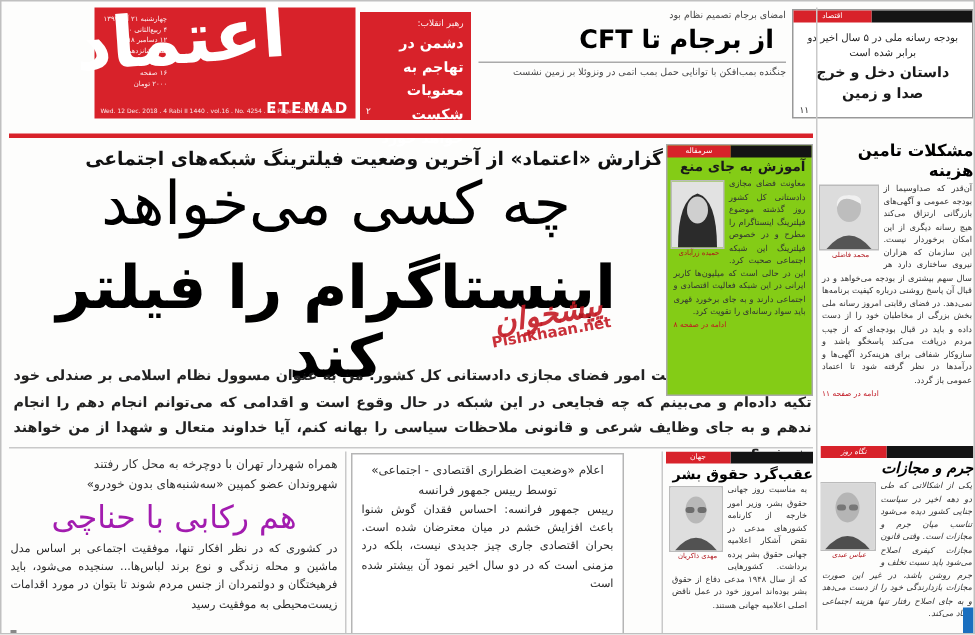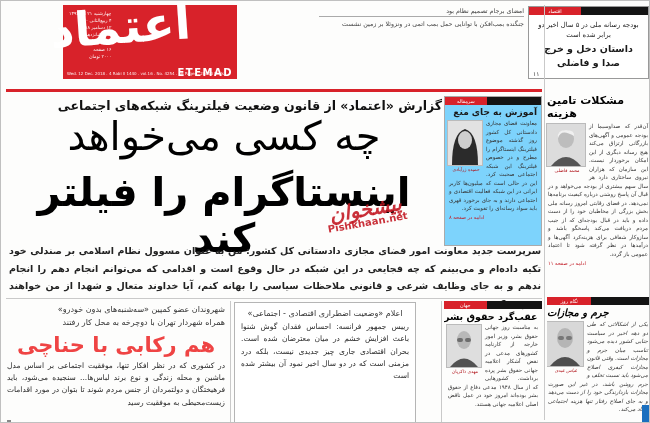--- a/index.html
+++ b/index.html
@@ -47,83 +47,89 @@
              font-weight:normal;color:#000;letter-spacing:-1px;}
   .headline2{left:5px;top:168px;width:436px;text-align:center;font-size:40px;
              font-weight:bold;color:#000;letter-spacing:-1px;}
   .lede{left:8px;top:241px;width:532px;font-size:9.5px;font-weight:bold;color:#222;
         text-align:justify;line-height:1.85;}
   .watermark{left:295px;top:196px;width:140px;color:rgba(195,25,35,.9);
              transform:rotate(-10deg);text-align:center;pointer-events:none;}
   .watermark .wm1{font-size:20px;font-weight:bold;font-style:italic;letter-spacing:-1px;}
   .watermark .wm2{font-size:10px;font-weight:bold;direction:ltr;margin-top:-4px;}
   
-  .edit-box{left:443px;top:95px;width:98px;height:150px;border:1px solid #aaa;background:#7dd3fc;}
+  .edit-box{left:443px;top:95px;width:98px;height:168px;border:1px solid #aaa;background:#84cc16;}
   .edit-box .h{font-size:9px;font-weight:bold;text-align:right;padding:2px 4px 1px;}
   .small-body{font-size:5.5px;line-height:1.55;color:#333;text-align:justify;padding:1px 4px;}
   .photo{float:left;width:34px;margin:1px 3px 1px 0;}
   .photo svg{display:block;width:100%;border:1px solid #bbb;}
   .photo .cap{font-size:4.6px;color:#b01219;text-align:center;display:block;}
   .cont{font-size:5px;color:#c01520;text-align:left;padding:0 4px;}
   
   .hline{background:#c9c9c9;height:1px;}
   .vline{background:#c9c9c9;width:1px;}
   
   .bottom-art{text-align:center;}
   .bottom-art .k{font-size:8px;color:#333;line-height:1.6;text-align:right;}
   .bottom-art .k.center{text-align:center;}
-  .bottom-art .h{font-size:21px;font-weight:bold;color:#ef4444;margin:3px 0 3px;letter-spacing:-1px;}
+  .bottom-art .h{font-size:21px;font-weight:normal;color:#a21caf;margin:3px 0 3px;letter-spacing:-1px;}
   .bottom-art .b{font-size:7.5px;color:#2a2a2a;text-align:justify;line-height:1.65;}
   .macron{border:1px solid #b5b5b5;border-bottom:none;background:#fff;padding:5px 6px 0;}
   .macron .h{font-size:19px;}
   .endmark{display:inline-block;width:4px;height:4px;background:#888;}
   
-  .rcol-h{font-size:11px;font-weight:bold;text-align:left;color:#000;}
+  .rcol-h{font-size:11px;font-weight:bold;text-align:right;color:#000;}
   .blue-mark{left:641px;top:404px;width:7px;height:17px;background:#1a6fbf;}
 </style>
 </head>
 <body>
 
 <div class="page">
 
   <div class="abs masthead">
     <div class="logo-fa">اعتماد</div>
     <div class="date-lines">چهارشنبه ۲۱ آذر ۱۳۹۷
 ۴ ربیع‌الثانی ۱۴۴۰
 ۱۲ دسامبر ۲۰۱۸
 سال شانزدهم
 شماره ۴۲۵۴
 ۱۶ صفحه
 ۲۰۰۰ تومان</div>
     <div class="logo-en">ETEMAD</div>
     <div class="dateline-en">Wed. 12 Dec. 2018 . 4 Rabi II 1440 . vol.16 . No. 4254 . 16 Pages . 28000 Rials</div>
   </div>
 
+  <div class="abs leader-box">
+    <div class="k">رهبر انقلاب:</div>
+    <div class="h">دشمن در تهاجم به معنویات شکست خواهد خورد</div>
+    <div class="p">۲</div>
+  </div>
 
   <div class="abs cft-col">
     <div class="kicker-sm">امضای برجام تصمیم نظام بود</div>
+    <div class="h1">از برجام تا CFT</div>
     <div class="rule"></div>
     <div class="kicker-sm">جنگنده بمب‌افکن با توانایی حمل بمب اتمی در ونزوئلا بر زمین نشست</div>
   </div>
 
   <div class="abs econ-box">
     <div class="bar">
       <div class="b"></div>
       <div class="r">اقتصاد</div>
     </div>
     <div class="inner">
       <div class="k">بودجه رسانه ملی در ۵ سال اخیر دو برابر شده است</div>
-      <div class="h">داستان دخل و خرج صدا و فاضلی</div>
+      <div class="h">داستان دخل و خرج صدا و زمین</div>
     </div>
     <div class="p">۱۱</div>
   </div>
 
   <div class="abs red-rule"></div>
 
-  <div class="abs main-kicker">گزارش «اعتماد» از قانون وضعیت فیلترینگ شبکه‌های اجتماعی</div>
+  <div class="abs main-kicker">گزارش «اعتماد» از آخرین وضعیت فیلترینگ شبکه‌های اجتماعی</div>
   <div class="abs headline1">چه کسی می‌خواهد</div>
   <div class="abs headline2">اینستاگرام را فیلتر کند</div>
   <div class="abs lede">سرپرست جدید معاونت امور فضای مجازی دادستانی کل کشور: من به عنوان مسوول نظام اسلامی بر صندلی خود تکیه داده‌ام و می‌بینم که چه فجایعی در این شبکه در حال وقوع است و اقدامی که می‌توانم انجام دهم را انجام ندهم و به جای وظایف شرعی و قانونی ملاحظات سیاسی را بهانه کنم، آیا خداوند متعال و شهدا از من خواهند پذیرفت؟</div>
 
   <div class="abs watermark">
     <div class="wm1">پیشخوان</div>
     <div class="wm2">Pishkhaan.net</div>
   </div>
 
   <div class="abs edit-box">
@@ -184,29 +190,30 @@
       </span>
       <span>یکی از اشکالاتی که طی دو دهه اخیر در سیاست جنایی کشور دیده می‌شود تناسب میان جرم و مجازات است. وقتی قانون مجازات کیفری اصلاح می‌شود باید نسبت تخلف و جرم روشن باشد، در غیر این صورت مجازات بازدارندگی خود را از دست می‌دهد و به جای اصلاح رفتار تنها هزینه اجتماعی ایجاد می‌کند.</span>
     </div>
   </div>
 
   <div class="abs hline" style="left:5px;top:297px;width:536px;"></div>
   <div class="abs vline" style="left:229px;top:300px;height:123px;"></div>
   <div class="abs vline" style="left:440px;top:300px;height:123px;"></div>
 
   <div class="abs bottom-art" style="left:6px;top:303px;width:218px;">
+    <div class="k">همراه شهردار تهران با دوچرخه به محل کار رفتند</div>
     <div class="k">شهروندان عضو کمپین «سه‌شنبه‌های بدون خودرو»</div>
-    <div class="k">همراه شهردار تهران با دوچرخه به محل کار رفتند</div>
     <div class="h">هم رکابی با حناچی</div>
     <div class="b">در کشوری که در نظر افکار تنها، موفقیت اجتماعی بر اساس مدل ماشین و محله زندگی و نوع برند لباس‌ها... سنجیده می‌شود، باید فرهیختگان و دولتمردان از جنس مردم شوند تا بتوان در مورد اقدامات زیست‌محیطی به موفقیت رسید</div>
     <div style="text-align:left;"><span class="endmark"></span></div>
   </div>
 
   <div class="abs bottom-art macron" style="left:233px;top:301px;width:182px;height:122px;">
     <div class="k center">اعلام «وضعیت اضطراری اقتصادی - اجتماعی»</div>
+    <div class="k center">توسط رییس جمهور فرانسه</div>
     <div class="b">رییس جمهور فرانسه: احساس فقدان گوش شنوا باعث افزایش خشم در میان معترضان شده است. بحران اقتصادی جاری چیز جدیدی نیست، بلکه درد مزمنی است که در دو سال اخیر نمود آن بیشتر شده است</div>
   </div>
 
   <div class="abs" style="left:443px;top:300px;width:98px;height:123px;overflow:hidden;">
     <div class="bar">
       <div class="b"></div>
       <div class="r">جهان</div>
     </div>
     <div class="rcol-h" style="font-size:9.5px;margin-top:2px;">عقب‌گرد حقوق بشر</div>
     <div class="small-body">

